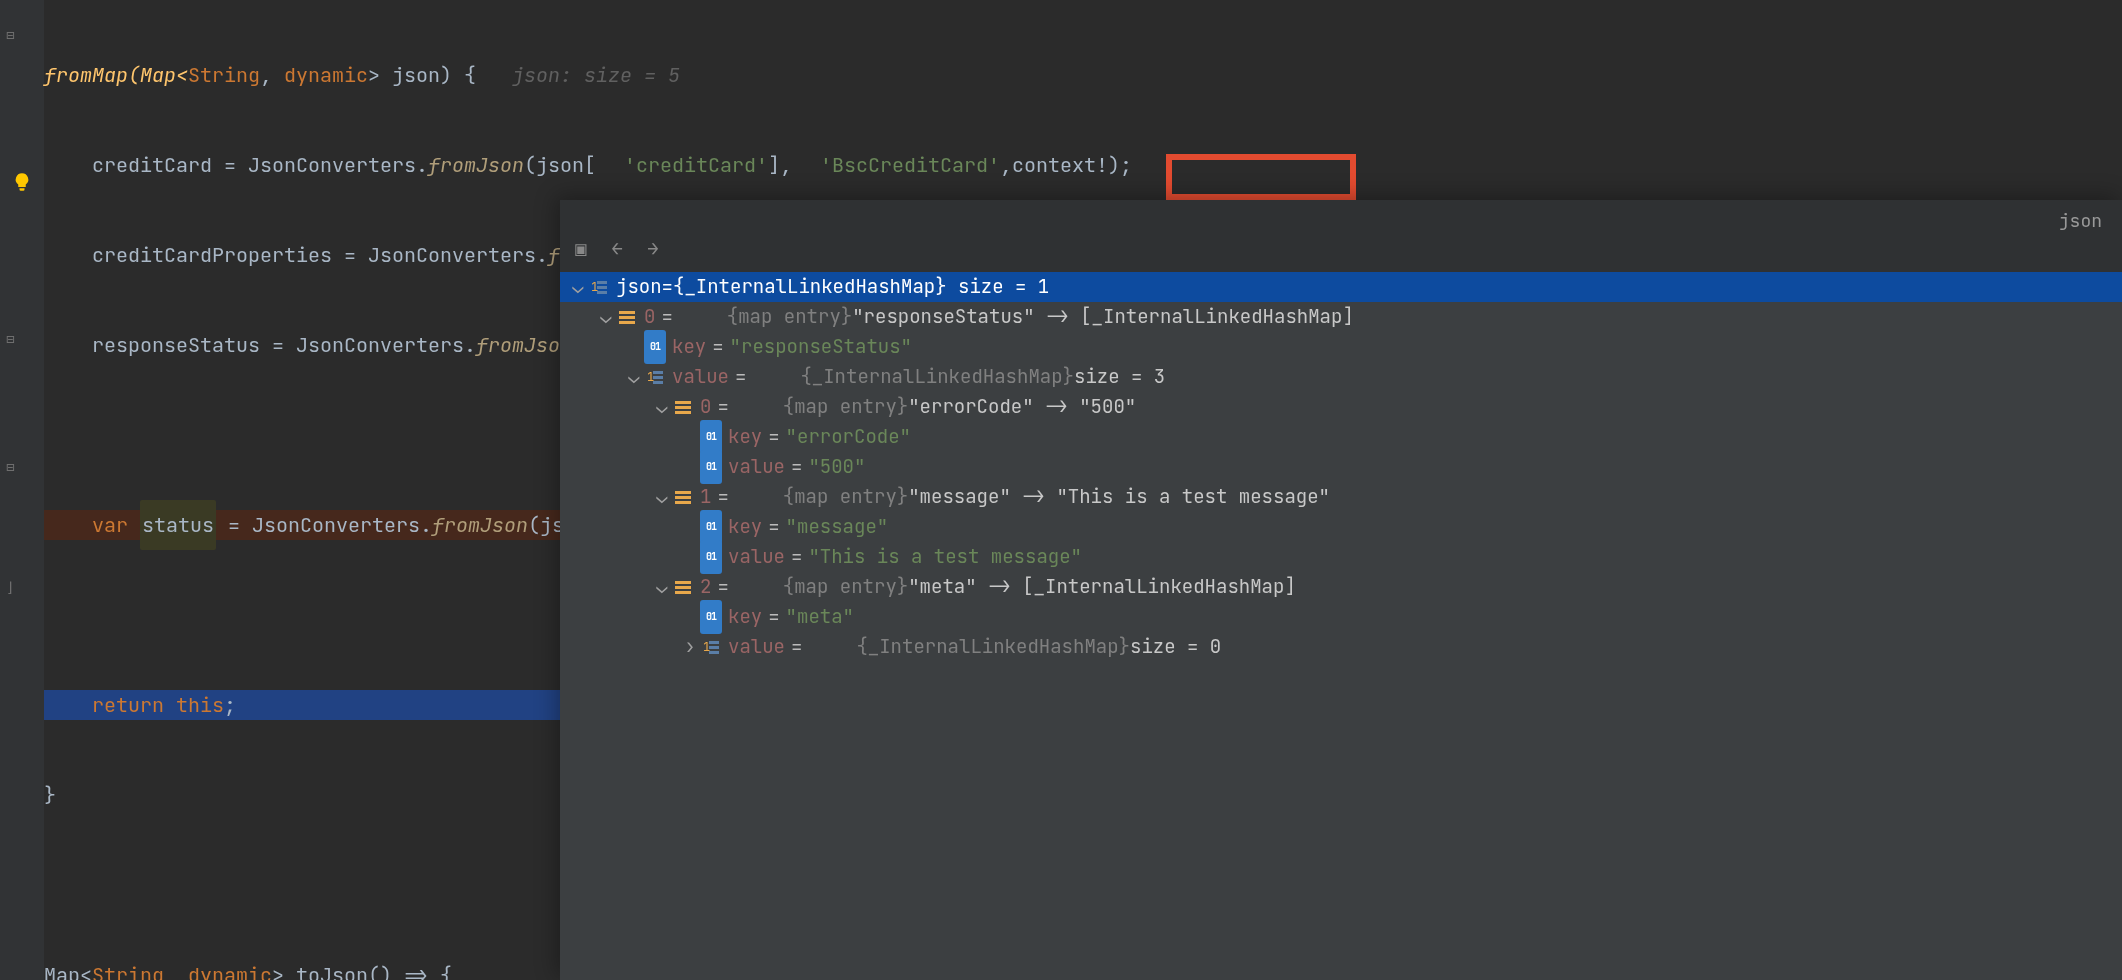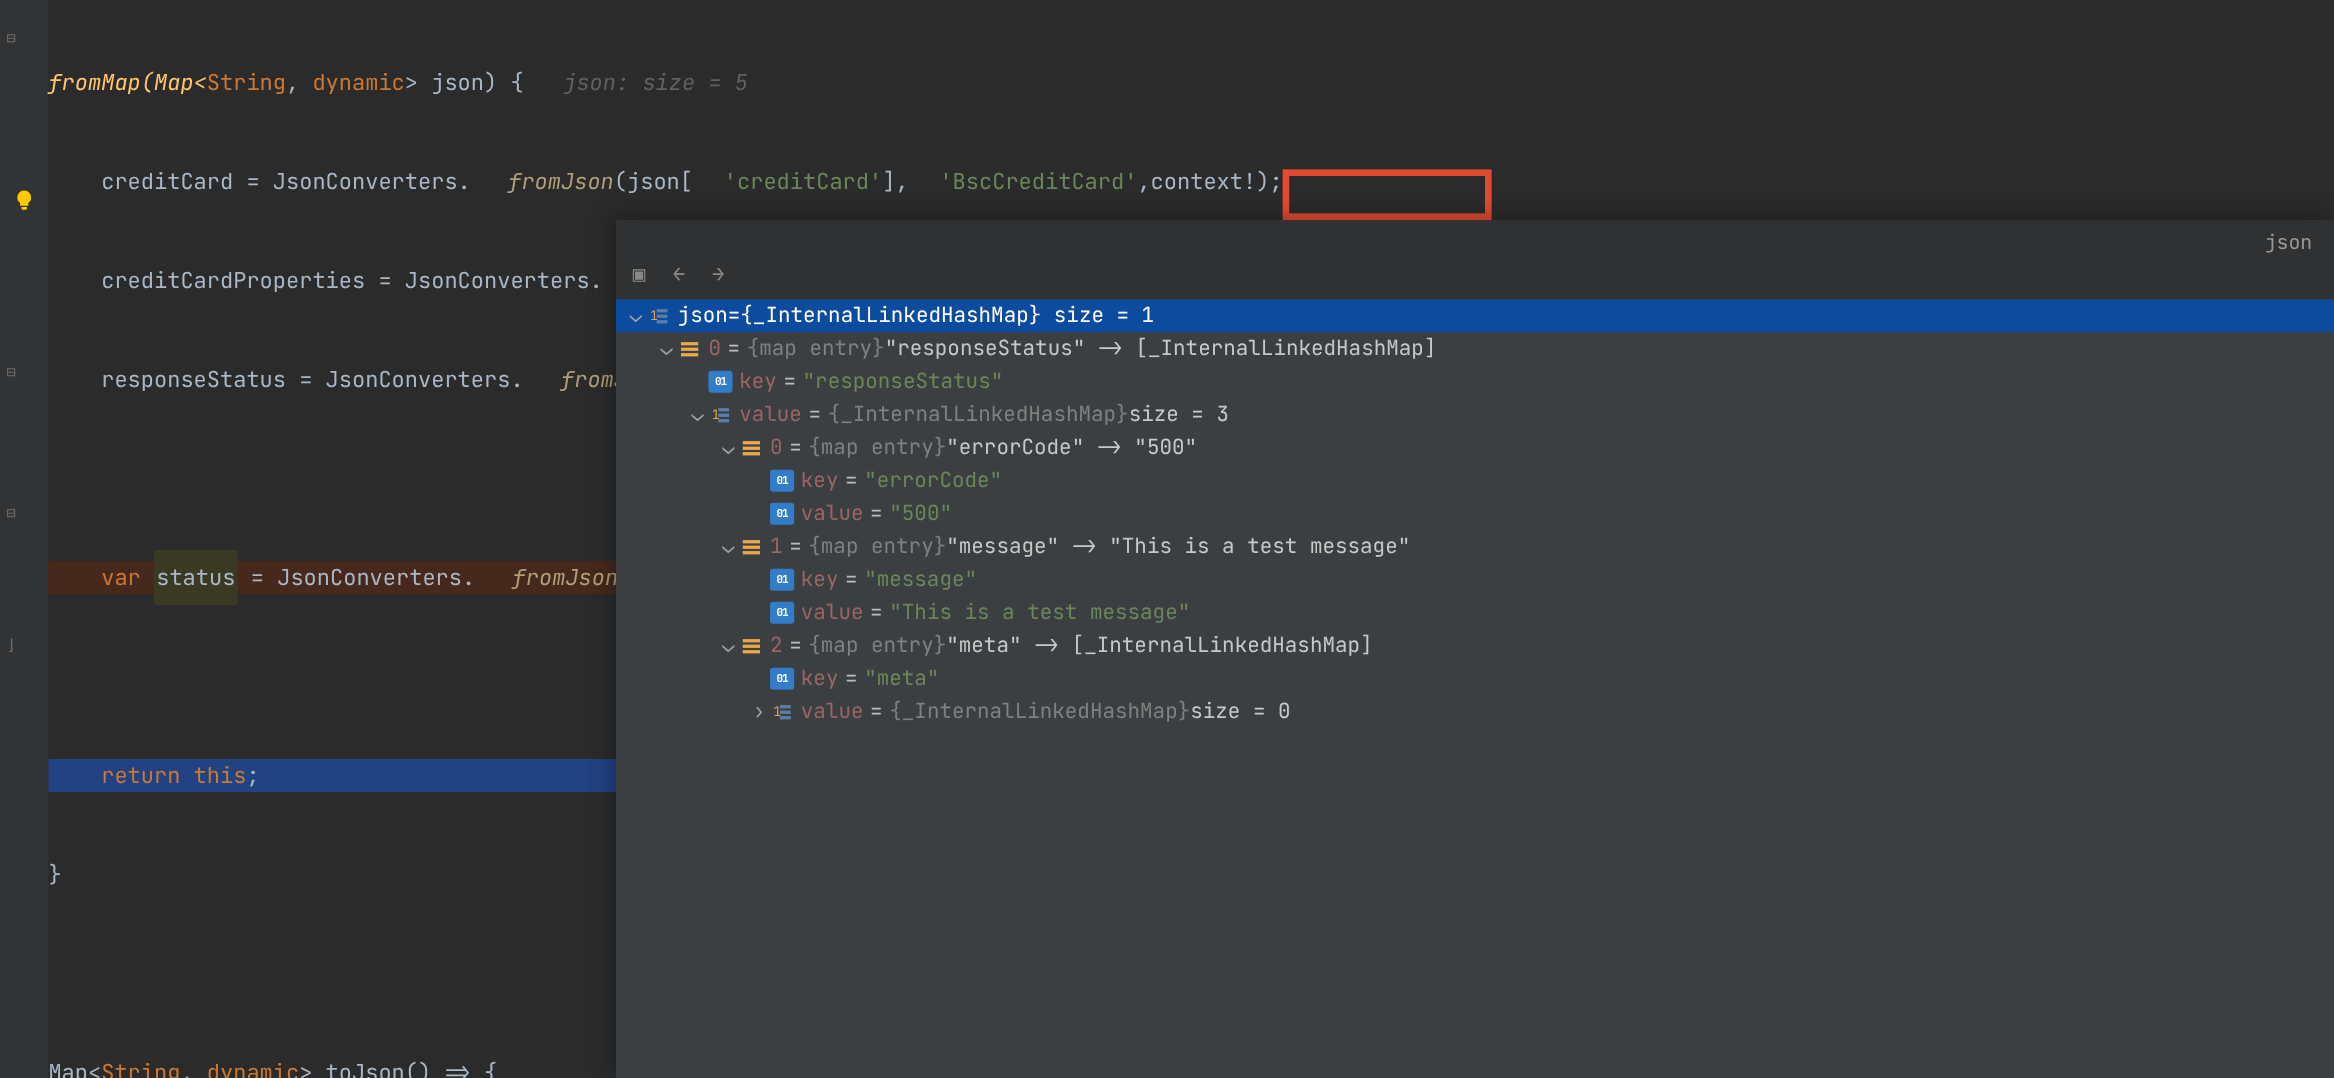--- a/index.html
+++ b/index.html
@@ -67,21 +67,21 @@
   .code {
     position: absolute;
     left: 44px;
     top: 0;
     width: 2078px;
     white-space: pre;
   }
   .line { height: 30px; }
   .kw { color: var(--keyword); margin-top: 24px; }
   .fn { color: var(--fn); font-style: italic; }
-  .ital { color: var(--italic-fn); font-style: italic; margin-left: 34px; }
+  .ital { color: var(--italic-fn); font-style: italic; }
   .str { color: var(--string); margin-left: 28px; }
   .inl { color: var(--comment); font-style: italic; }
   .hl-var { background: var(--highlight-box-bg); border-radius: 2px; padding: 12px 2px; }
   .line-highlight {
     background: var(--highlight-line);
   }
   .line-selection {
     background: var(--selection);
     width: 560px;
   }
@@ -142,28 +142,28 @@
     font-size: 12px;
     margin-right: 6px;
   }
   .ticon.map { color: var(--icon-map); }
   .ticon.list { color: var(--icon-map); }
   .ticon.obj {
     background: var(--icon-obj);
     color: #fff;
     border-radius: 3px;
     width: 22px;
-    height: 20px;
+    height: 34px;
     font-size: 10px;
     font-weight: bold;
     letter-spacing: -1px;
   }
   .dkey { color: var(--debug-key); }
   .deq { color: var(--debug-fg); margin: 0 6px; }
-  .dgray { color: var(--debug-gray); }
+  .dgray { color: var(--debug-gray); margin-left: 48px; }
   .dval { color: var(--debug-val); }
   .dwhite { color: #c8c8c8; }
   .tree-row.selected .dkey,
   .tree-row.selected .dgray,
   .tree-row.selected .dval,
   .tree-row.selected .dwhite { color: #fff; }
 </style>
 </head>
 <body>
 

